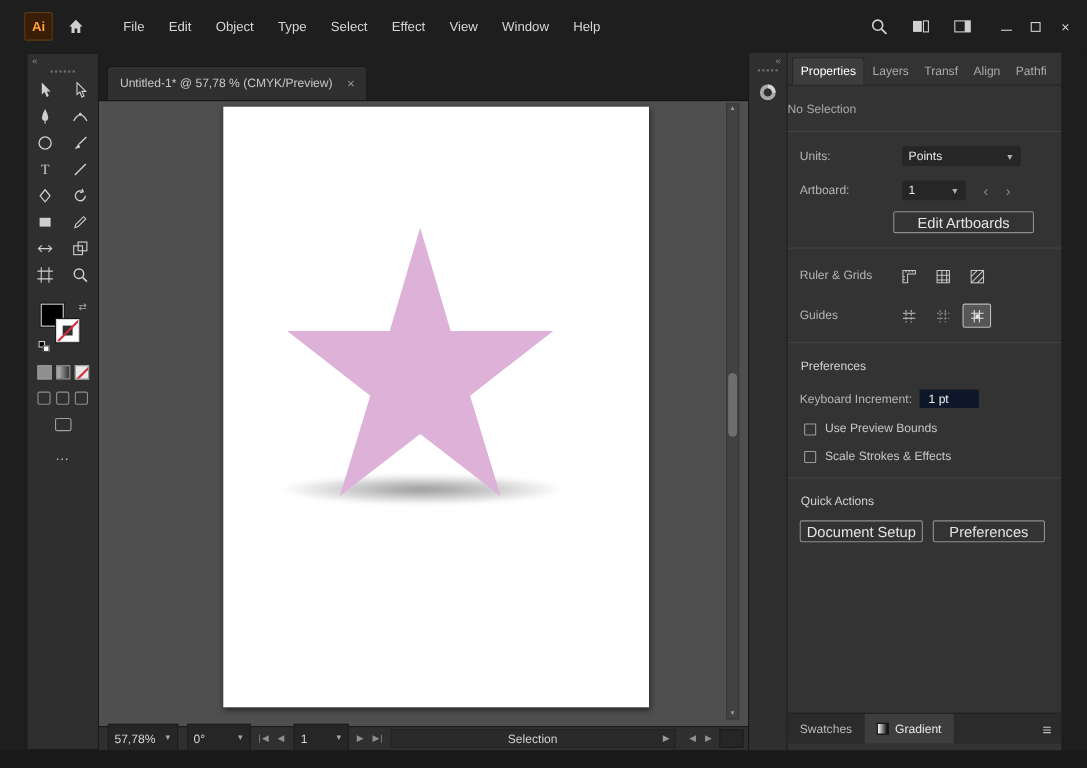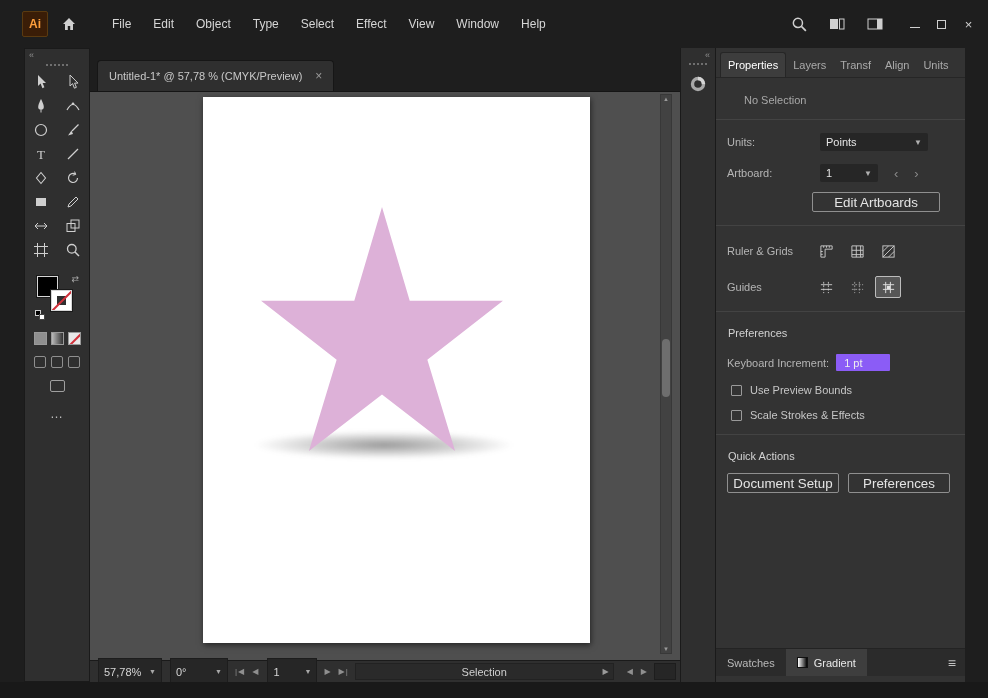--- a/index.html
+++ b/index.html
@@ -81,39 +81,39 @@
   #dock{position:absolute;left:680px;top:48px;width:36px;height:634px;background:#2f2f2f;border-left:1px solid #1a1a1a;border-right:1px solid #1a1a1a}
   .dock-head{color:#8f8f8f;font-size:9px;text-align:right;padding:2px 5px 0 0}
   .dock-grip{width:18px;border-top:2px dotted #6f6f6f;margin:3px auto 8px}
   .dock-icon{width:22px;height:22px;margin:4px auto;display:flex;align-items:center;justify-content:center}
 
   
   #panel{position:absolute;left:716px;top:48px;width:249px;height:634px;background:#333333;overflow:hidden}
   .panel-tabs{display:flex;align-items:flex-end;height:30px;padding-left:4px;border-bottom:1px solid #262626}
   .ptab{padding:6px 7px;color:#aaaaaa;white-space:nowrap}
   .ptab.active{color:#ffffff;background:#3d3d3d;border:1px solid #262626;border-bottom:none;border-radius:3px 3px 0 0}
-  .no-sel{color:#a8a8a8;margin:16px 0 0 28px}
+  .no-sel{color:#a8a8a8;margin:16px 0 0 0}
   .divider{height:1px;background:#434343;margin:13px 0 0}
   .sec-title{color:#d2d2d2;margin:15px 0 0 12px}
   .prop-row{display:flex;align-items:center;margin:13px 0 0 11px}
   .prop-label{width:73px;text-align:left;color:#b5b5b5;margin-right:20px;white-space:nowrap}
   .dd{background:#262626;height:18px;display:flex;align-items:center;justify-content:space-between;padding:0 6px;color:#e6e6e6;border-radius:2px}
   .dd-units{width:108px}
   .dd-art{width:58px}
   .dd .caret{font-size:8px;color:#b0b0b0;margin-left:6px}
   .mini-nav{color:#8a8a8a;font-size:13px;margin-left:16px}
   .btn{border:1px solid #8f8f8f;border-radius:2px;height:20px;display:inline-flex;align-items:center;justify-content:center;color:#e4e4e4;background:transparent}
   .btn-edit-art{width:128px;margin:10px 0 0 96px}
   .icon-row{display:flex;align-items:center;margin:14px 0 0 11px}
   .icon-row-label{width:86px;color:#b5b5b5}
   .icon-btn{width:26px;height:22px;display:flex;align-items:center;justify-content:center;border:1px solid transparent;border-radius:2px;margin-right:5px}
   .icon-btn.selected{background:#565656;border-color:#bcbcbc}
   .kb-row{display:flex;align-items:center;margin:15px 0 0 11px}
   .kb-label{color:#b5b5b5;margin-right:7px;white-space:nowrap}
-  .kb-field{background:#8b5cf6;height:17px;min-width:54px;display:flex;align-items:center;padding:0 8px;color:#efefef;border-radius:1px}
+  .kb-field{background:#0f172a;height:17px;min-width:54px;display:flex;align-items:center;padding:0 8px;color:#efefef;border-radius:1px}
   .cb-row{display:flex;align-items:center;margin:13px 0 0 15px}
   .checkbox{width:11px;height:11px;border:1px solid #9a9a9a;border-radius:1px;margin-right:8px;flex:none}
   .cb-label{color:#c6c6c6}
   .qa-btns{display:flex;margin:11px 0 0 11px;gap:9px}
   .btn-docsetup{width:112px}
   .btn-prefs{width:102px}
   .panel-bottom{position:absolute;left:0;bottom:6px;width:249px;height:28px;background:#2b2b2b;border-top:1px solid #232323;display:flex;align-items:stretch}
   .btab{padding:0 11px;display:flex;align-items:center;color:#b9b9b9}
   .btab.active{background:#3e3e3e;color:#e9e9e9}
   .grad-icon{width:11px;height:11px;border:1px solid #111;background:linear-gradient(to right,#ffffff,#000000);margin-right:6px}
@@ -351,21 +351,21 @@
       </svg>
   </div>
 </div>
 
 <div id="panel">
   <div class="panel-tabs">
     <span class="ptab active">Properties</span>
     <span class="ptab">Layers</span>
     <span class="ptab">Transf</span>
     <span class="ptab">Align</span>
-    <span class="ptab">Units</span>
+    <span class="ptab">Pathfi</span>
   </div>
 
   <div class="no-sel">No Selection</div>
   <div class="divider"></div>
 
 
   <div class="prop-row">
     <span class="prop-label">Units:</span>
     <div class="dd dd-units">
       <span>Points</span>

